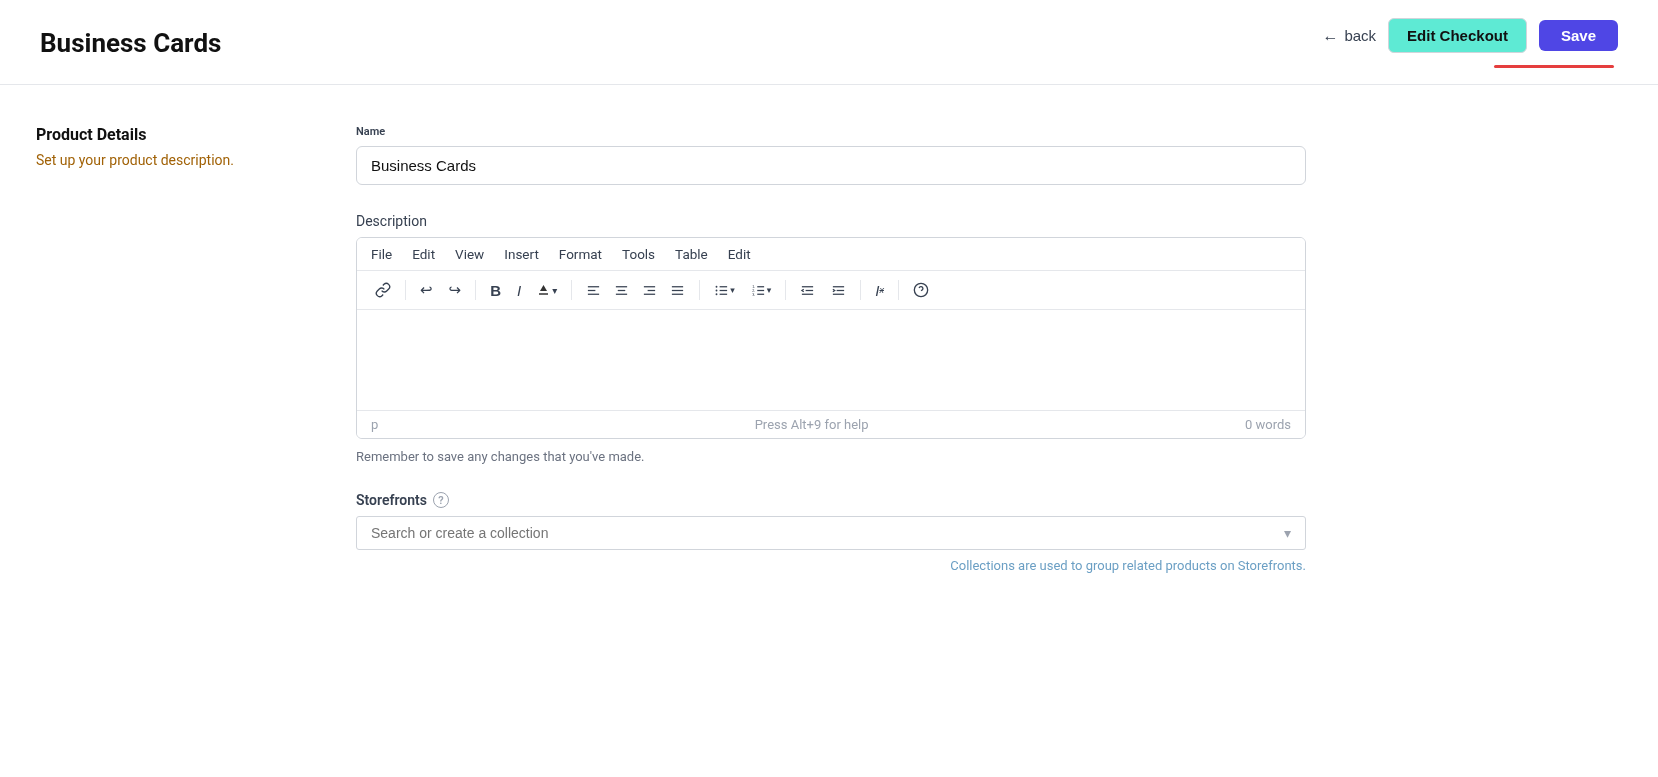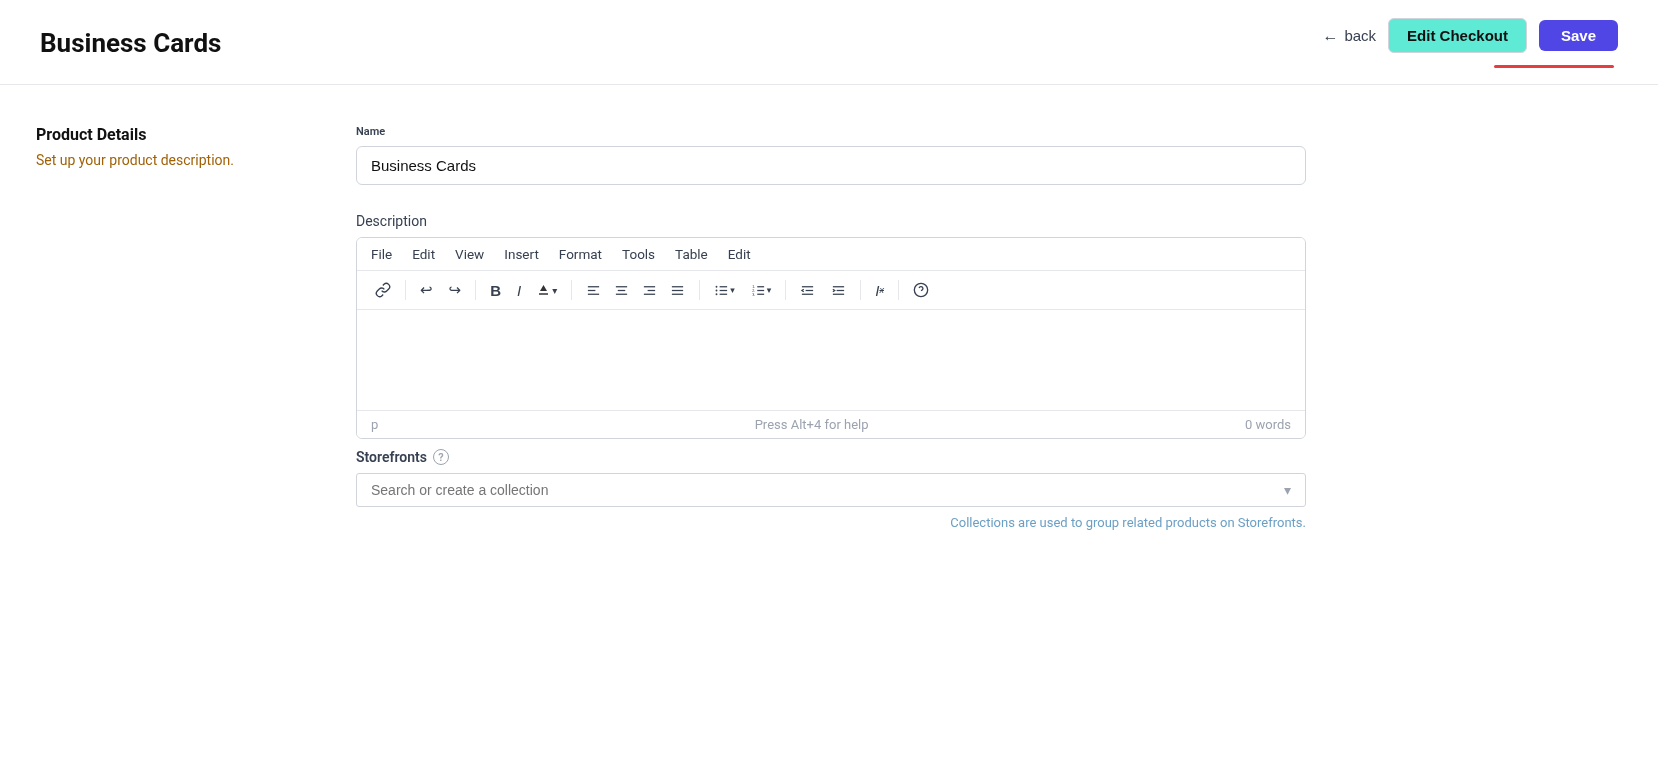--- a/index.html
+++ b/index.html
@@ -395,25 +395,26 @@
               <path d="M9.09 9a3 3 0 0 1 5.83 1c0 2-3 3-3 3"></path>
               <line x1="12" y1="17" x2="12.01" y2="17"></line>
             </svg>
         </button>
       </div>
 
       <div class="editor-body" contenteditable="true" style=""></div>
 
       <div class="editor-footer">
         <span>p</span>
-        <span>Press Alt+4 for help</span>
+        <span>Press Alt+9 for help</span>
         <span>0 words</span>
       </div>
     </div>
 
+    <div class="save-reminder">Remember to save any changes that you've made.</div>
 
     
     <div class="collections-label">
       <span>Storefronts</span>
       <span class="help-icon">?</span>
     </div>
     <div class="collections-input-wrapper">
       <input class="collections-input" type="text" placeholder="Search or create a collection" style="">
       <span class="collections-chevron">▾</span>
     </div>

